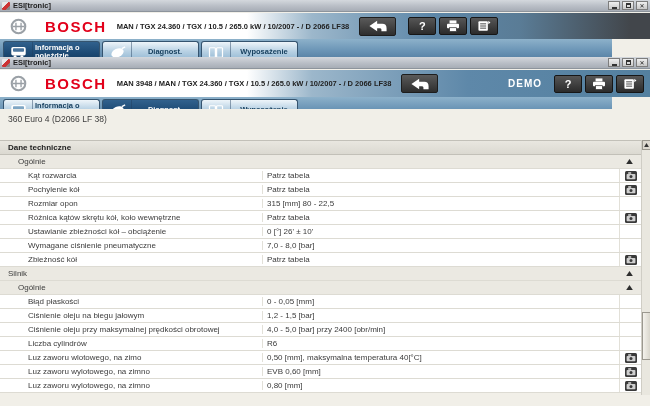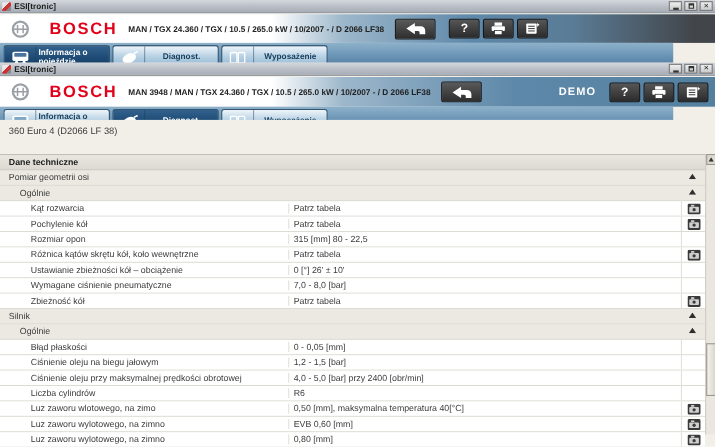--- a/index.html
+++ b/index.html
@@ -247,26 +247,20 @@
         <span class="tlabel">Wyposażenie</span>
       </div>
     </div>
 
     <div class="content" style="top:52px; height:286px;">
       <div class="subtitle">360 Euro 4 (D2066 LF 38)</div>
 
       <div class="tablewrap" style="top:31px;">
         <div class="thead">Dane techniczne</div>
         <div>
-            <div class="trow section">
-              <div class="c-sec">Pomiar geometrii osi</div>
-              <div class="c-arrow"><svg width="7" height="5" viewBox="0 0 8 6">
-                  <path d="M4 0 L8 6 L0 6 Z" fill="#2e2e2e"></path>
-                </svg></div>
-            </div>
             <div class="trow subsection">
               <div class="c-sec">Ogólnie</div>
               <div class="c-arrow"><svg width="7" height="5" viewBox="0 0 8 6">
                   <path d="M4 0 L8 6 L0 6 Z" fill="#2e2e2e"></path>
                 </svg></div>
             </div>
             <div class="trow data">
               <div class="c-label">Kąt rozwarcia</div>
               <div class="c-value">Patrz tabela</div>
               <div class="c-icon">

